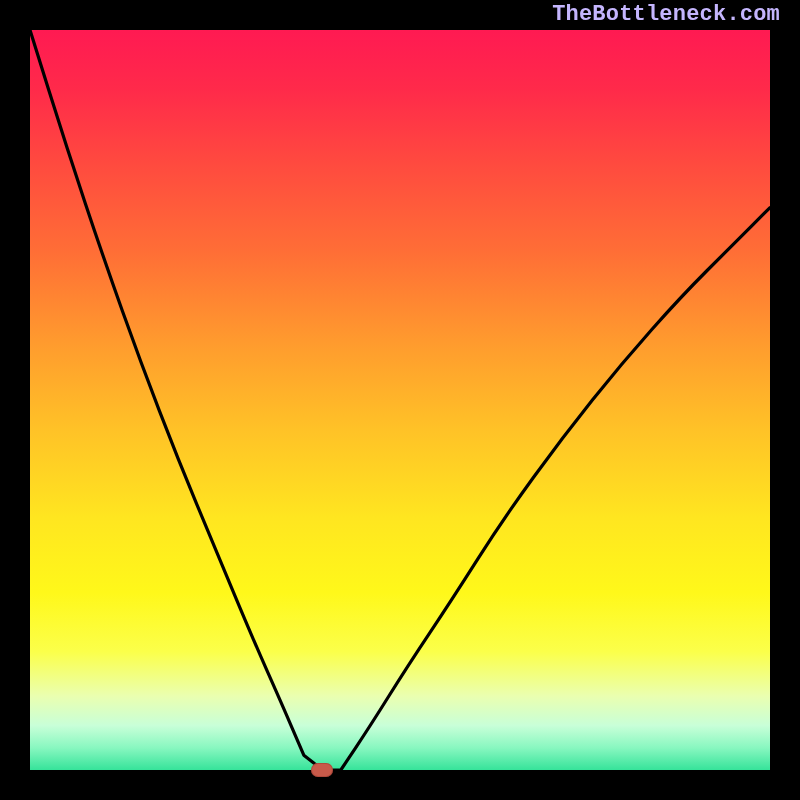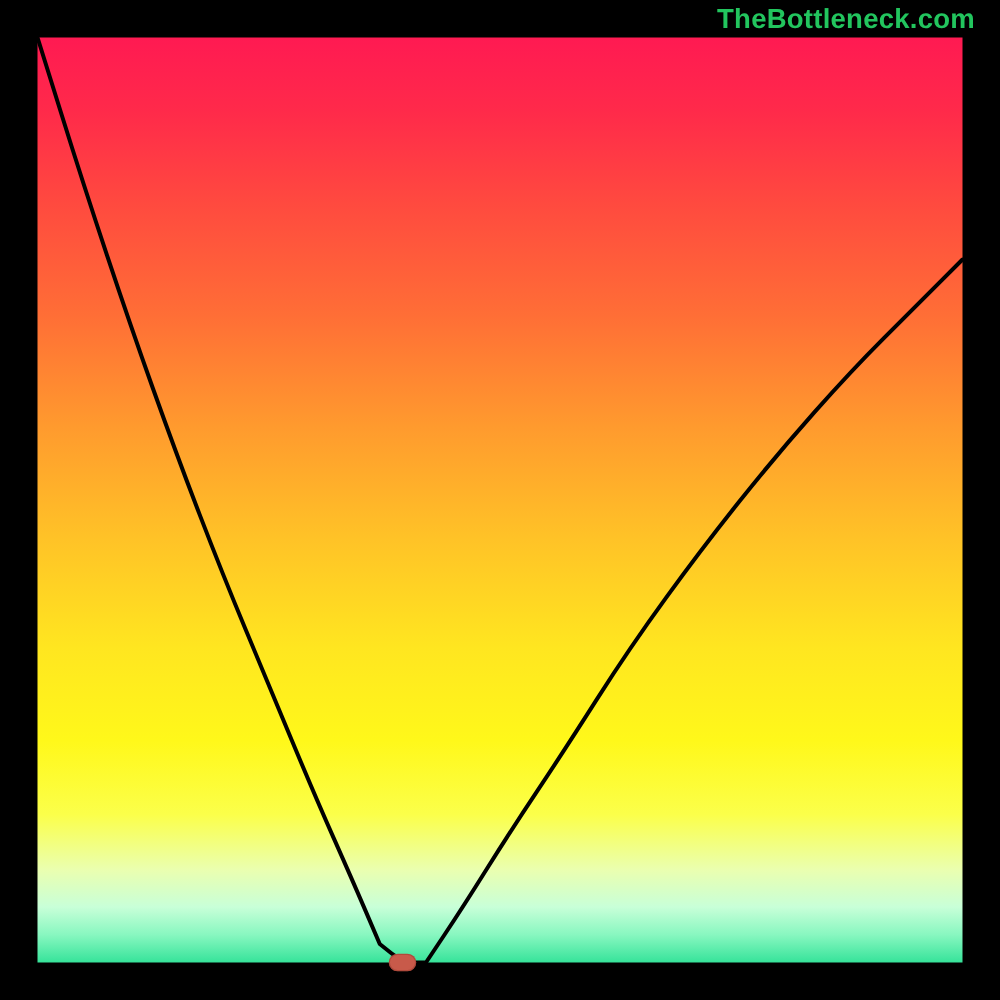--- a/index.html
+++ b/index.html
@@ -16,25 +16,26 @@
     left: 0;
     top: 0;
     width: 800px;
     height: 800px;
     background: #000;
   }
   .watermark {
     position: absolute;
     top: 2px;
     right: 20px;
-    color: #22c55e;
+    color: #c4b5fd;
     font-size: 22px;
     font-weight: 600;
     letter-spacing: 0.2px;
     user-select: none;
+    font-family: Liberation Mono, monospace;
   }
   .plot {
     position: absolute;
     left: 30px;
     top: 30px;
     width: 740px;
     height: 740px;
     background: linear-gradient(to bottom,
       #ff1a52 0%,
       #ff2a4a 8%,

